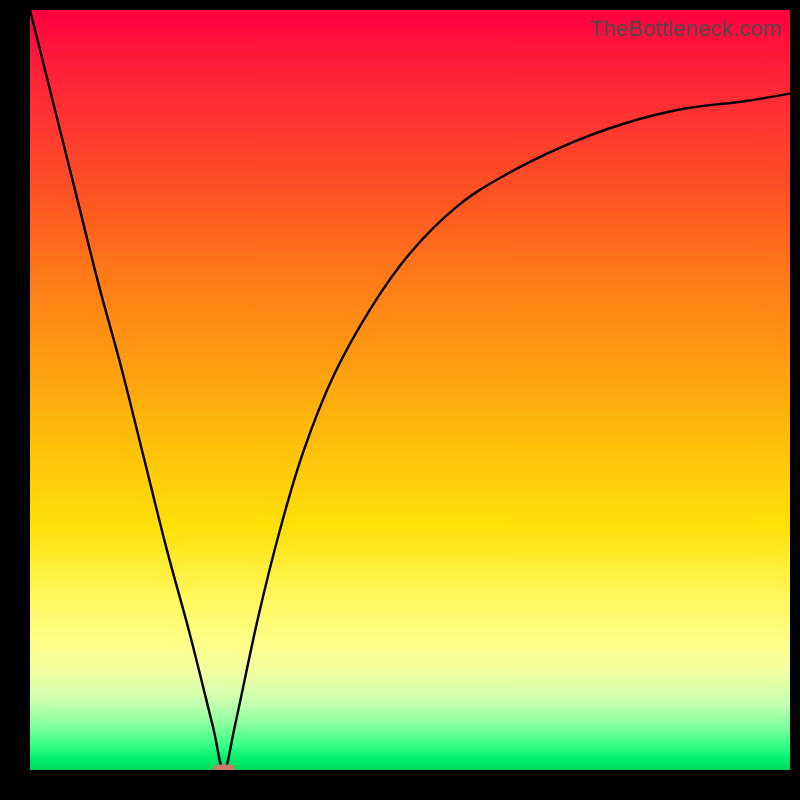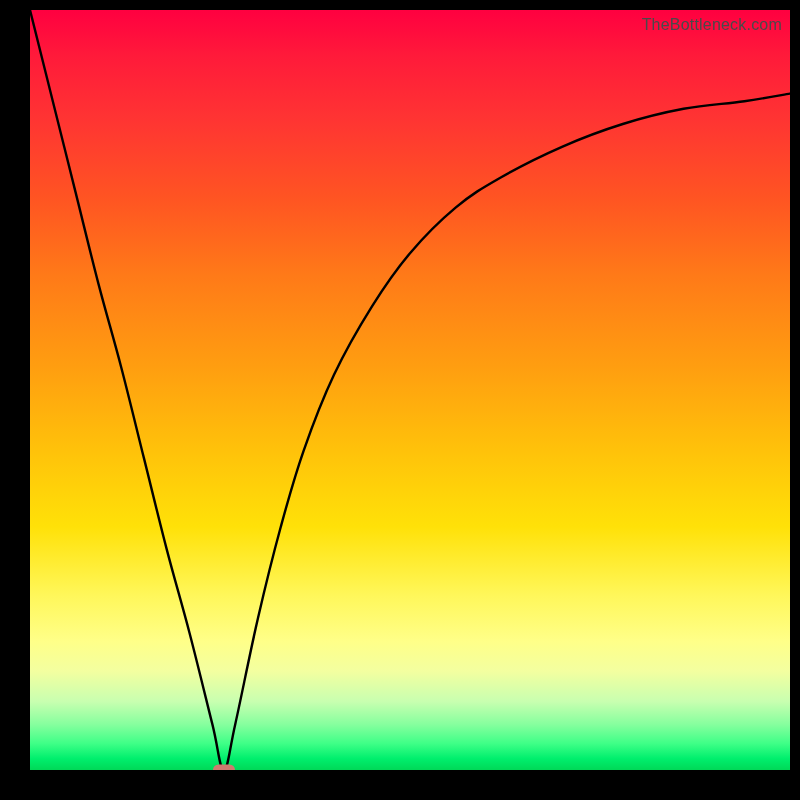--- a/index.html
+++ b/index.html
@@ -45,21 +45,21 @@
       #3fff87 96.5%,
       #00ef6d 98.5%,
       #00d857 100%
     );
   }
   .watermark {
     position: absolute;
     top: 6px;
     right: 8px;
     color: #4a4a4a;
-    font-size: 16px;
+    font-size: 22px;
     font-weight: 500;
     letter-spacing: 0.2px;
     user-select: none;
   }
   .curve {
     position: absolute;
     left: 0; top: 0;
     width: 760px; height: 760px;
     pointer-events: none;
   }

